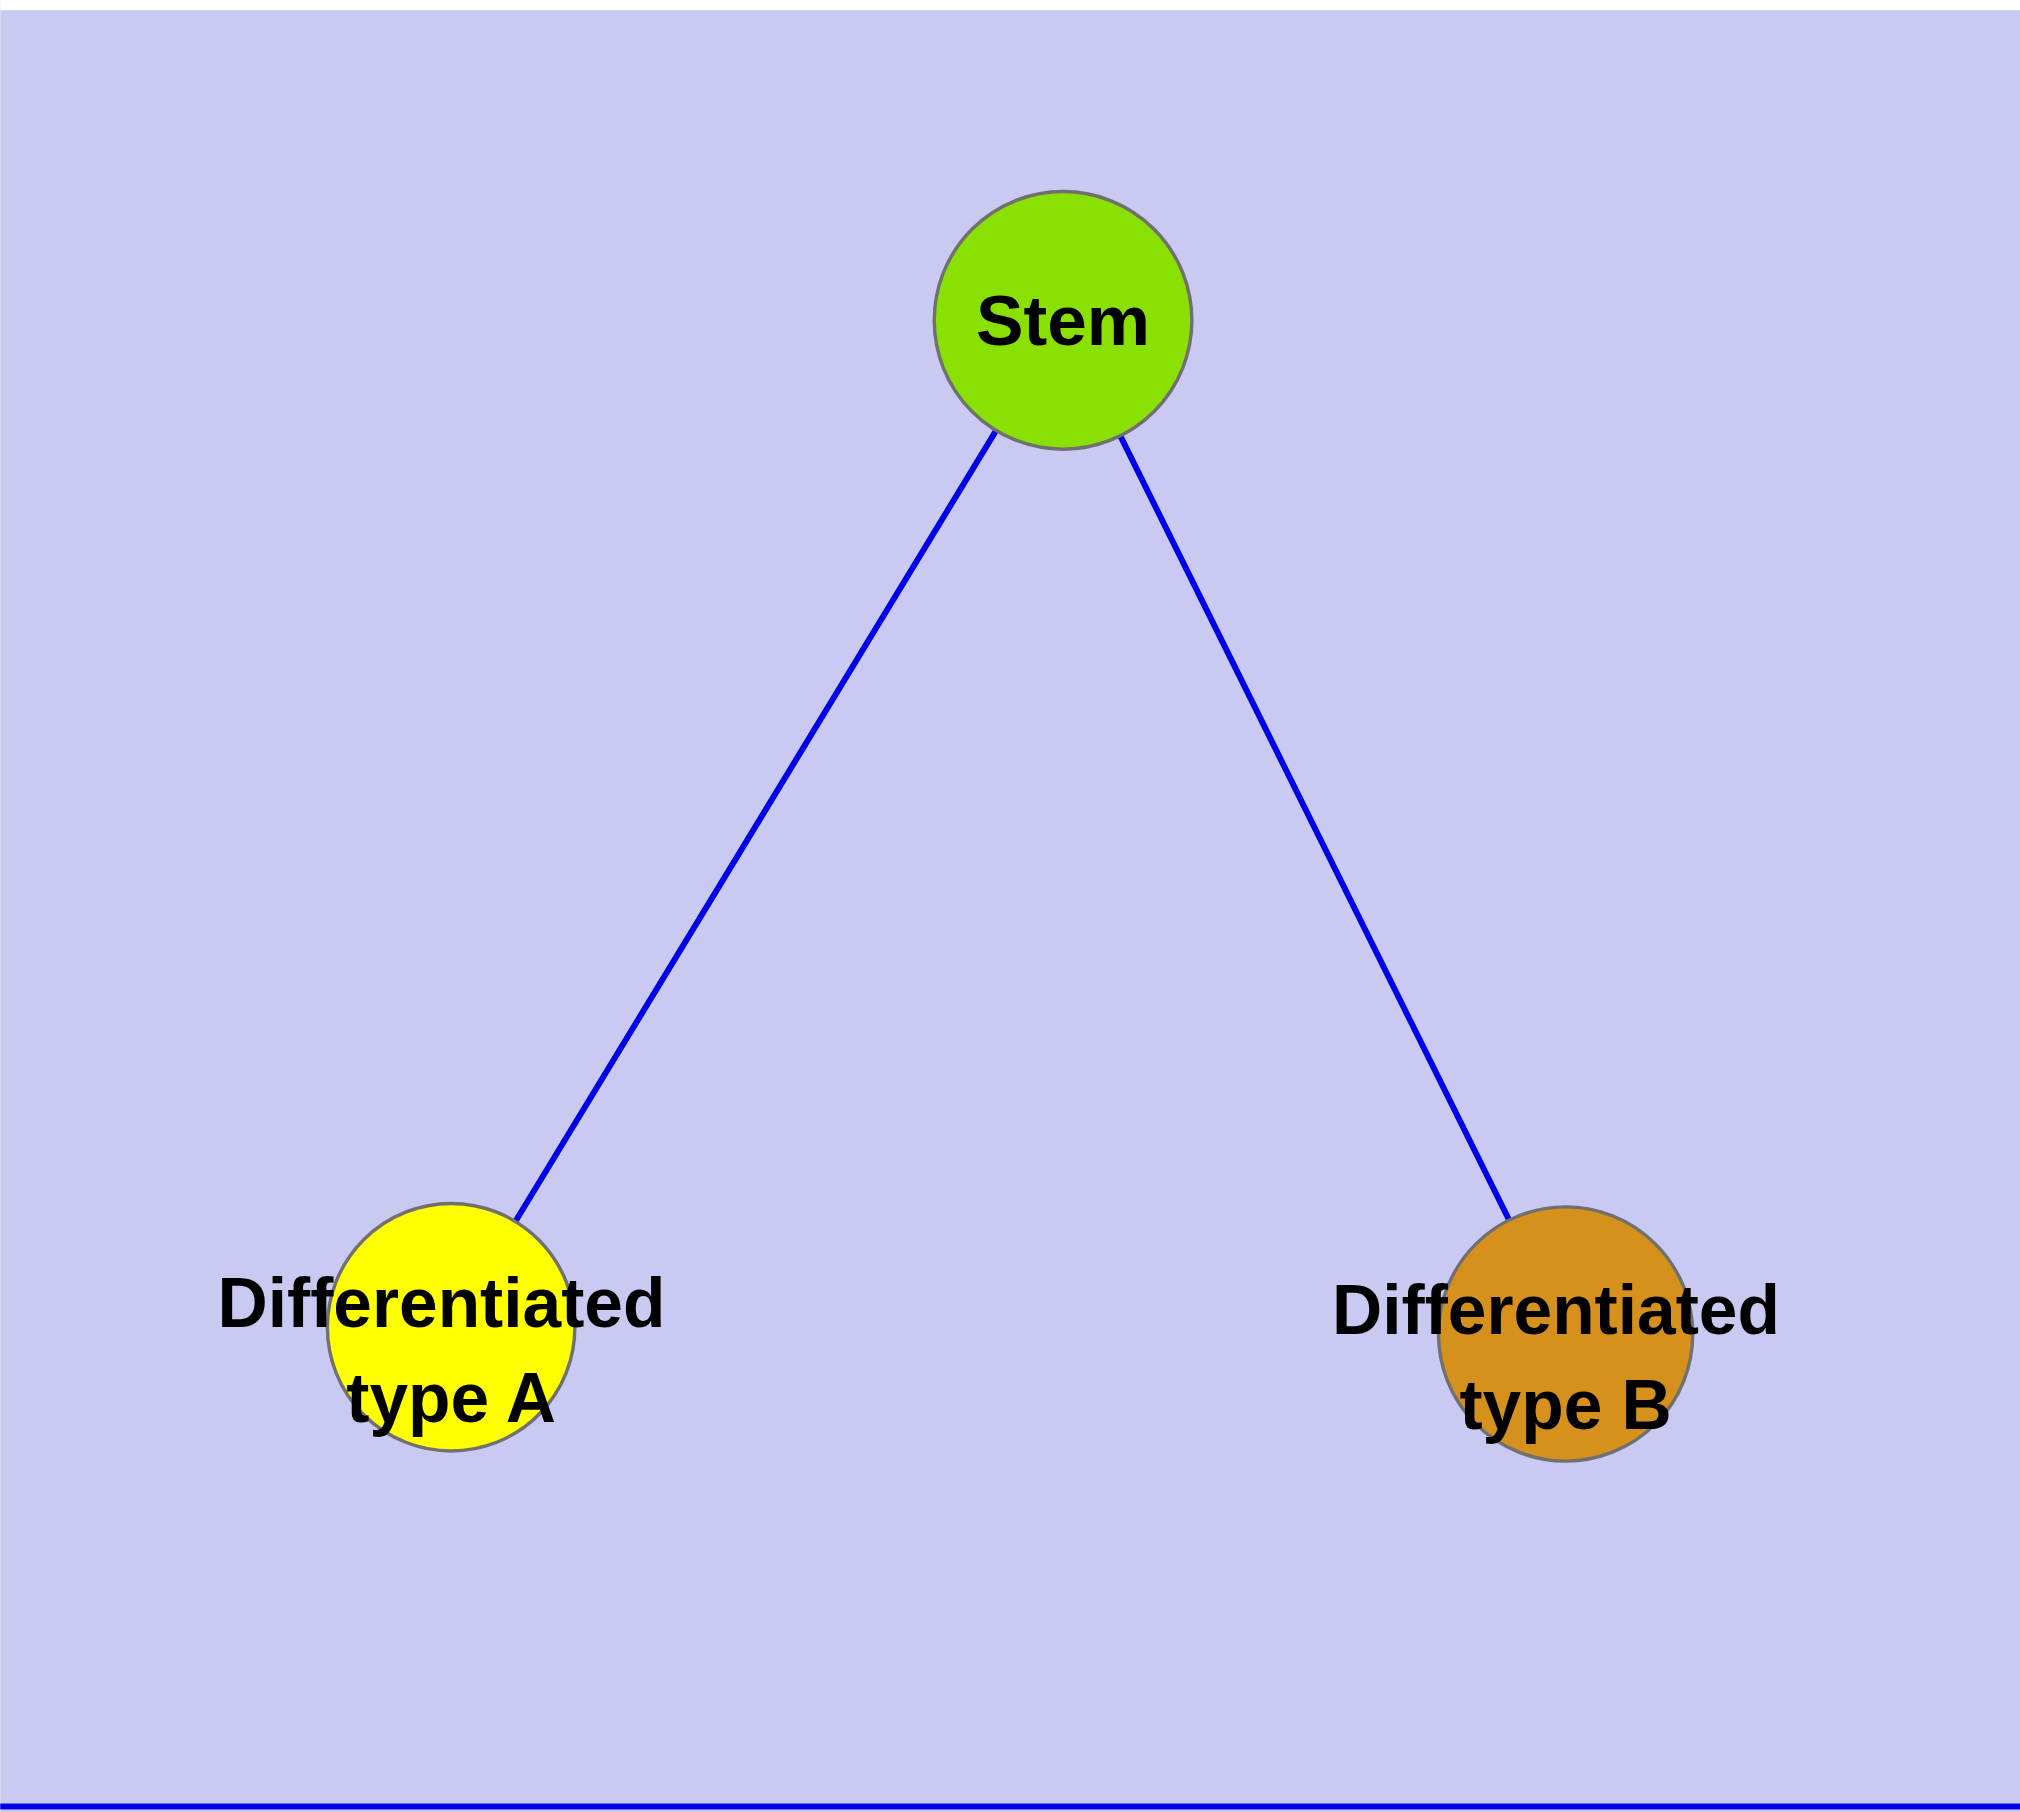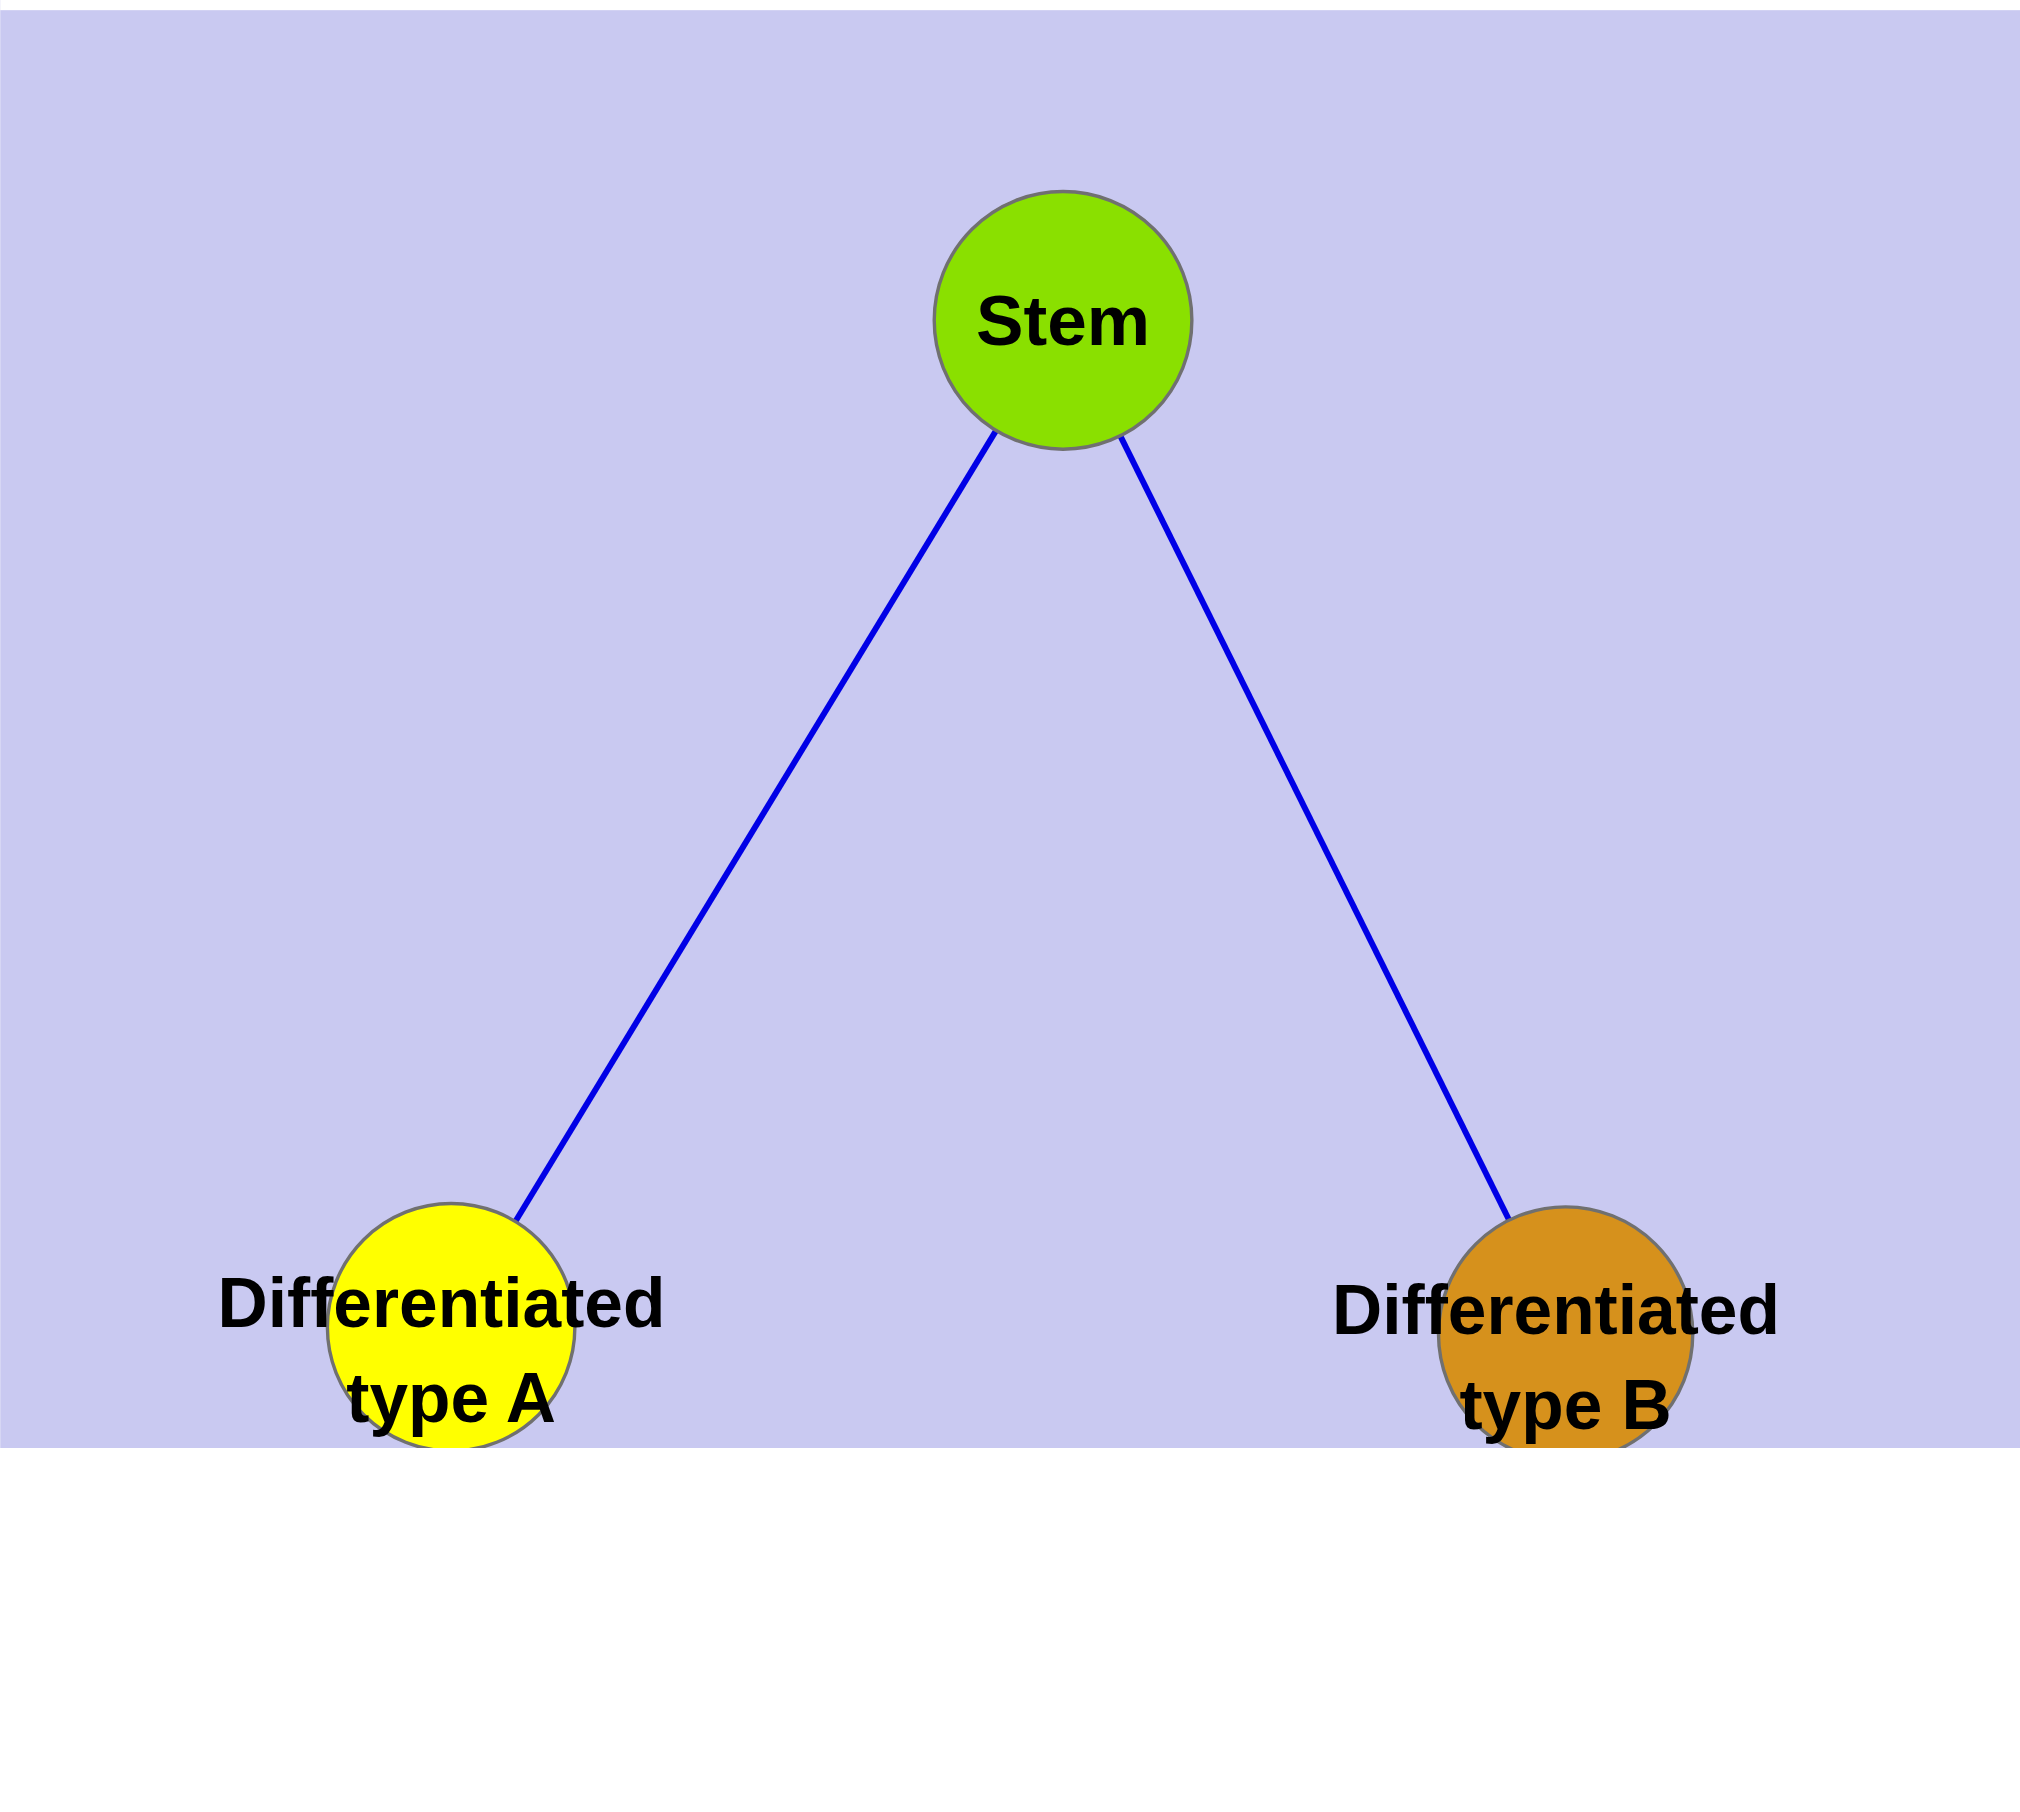--- a/index.html
+++ b/index.html
@@ -3,21 +3,21 @@
 <meta charset="utf-8">
 <style>
   html, body {
     margin: 0;
     padding: 0;
     background: #ffffff;
   }
   .canvas {
     position: relative;
     width: 2021px;
-    height: 1448px;
+    height: 1812px;
     overflow: hidden;
   }
   svg {
     display: block;
     width: 2021px;
     height: 1812px;
   }
   svg text {
     font-family: "Liberation Sans", "DejaVu Sans", sans-serif;
     font-weight: bold;

